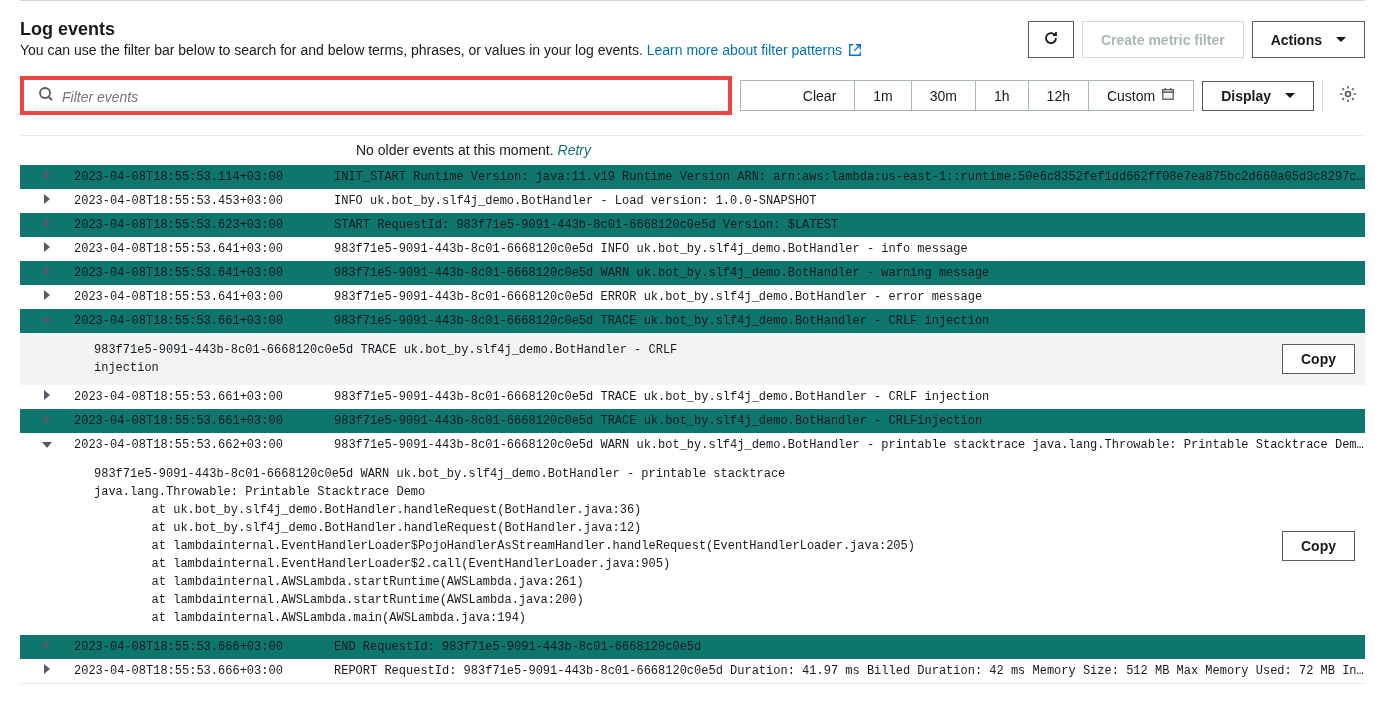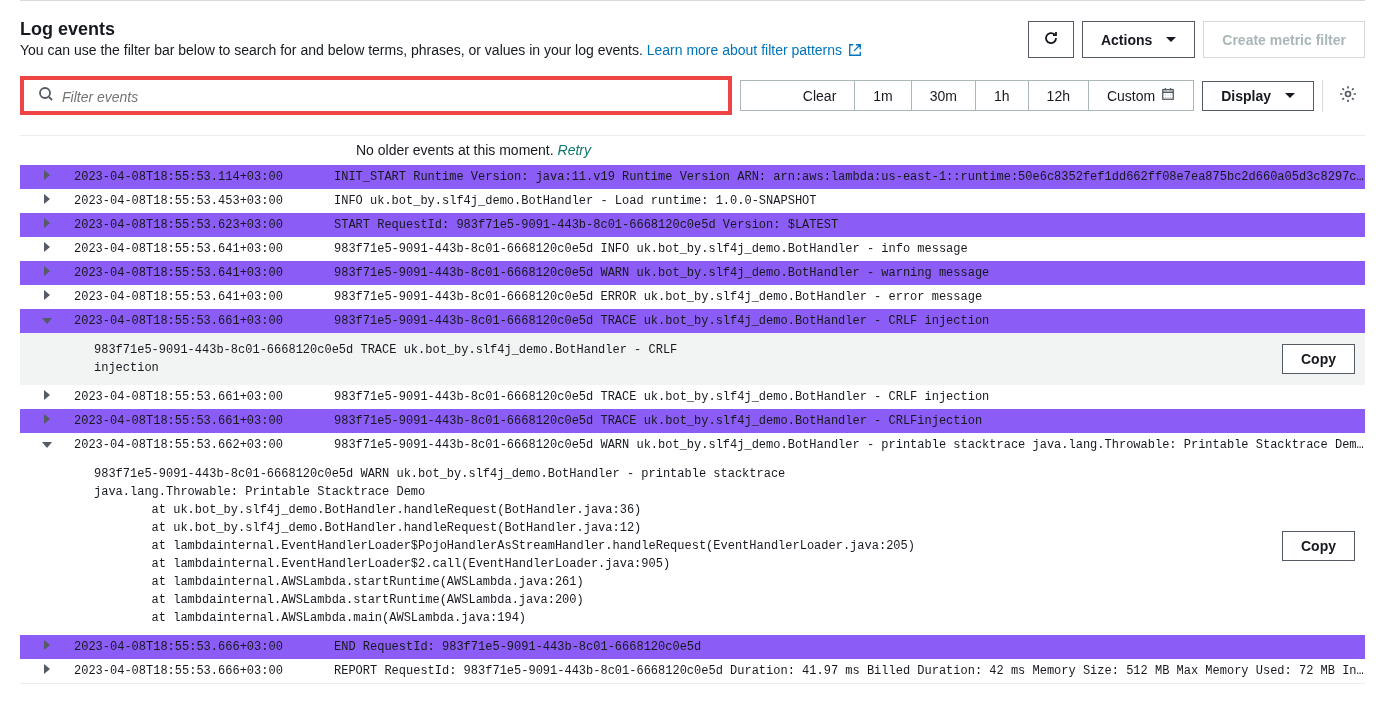--- a/index.html
+++ b/index.html
@@ -24,21 +24,21 @@
 .time-opt:last-child { border-right: none; }
 .settings-icon { padding: 8px; cursor: pointer; }
 .divider-v { width: 1px; background: #d5dbdb; height: 32px; }
 .log-table { margin-top: 20px; border-top: 1px solid #eaeded; border-bottom: 1px solid #eaeded; }
 .log-header { display: flex; align-items: center; padding: 10px 0; border-bottom: 1px solid #eaeded; font-weight: 700; font-size: 14px; color: #545b64; }
 .col-expand { width: 54px; display: flex; justify-content: center; }
 .col-timestamp { width: 260px; padding-left: 0; }
 .col-message { flex: 1; padding-left: 0; overflow: hidden; }
 .log-row { display: flex; align-items: center; padding: 3px 0; font-family: Monaco, Menlo, Consolas, "Courier New", monospace; font-size: 12px; line-height: 18px; }
 .log-row .col-timestamp, .log-row .col-message { font-family: Monaco, Menlo, Consolas, "Courier New", monospace; white-space: nowrap; overflow: hidden; text-overflow: ellipsis; }
-.log-row.odd { background: #8b5cf6; }
+.log-row.odd { background: #0f766e; }
 .expand-tri { cursor: pointer; display: inline-block; }
 .chev-right { display: inline-block; width: 0; height: 0; border-top: 5px solid transparent; border-bottom: 5px solid transparent; border-left: 6px solid #545b64; }
 .chev-down { display: inline-block; width: 0; height: 0; border-left: 5px solid transparent; border-right: 5px solid transparent; border-top: 6px solid #545b64; }
 .status-row { display: flex; padding: 6px 0 6px 336px; font-size: 14px; border-bottom: 1px solid transparent; }
 .status-row a { color: #0f766e; text-decoration: none; font-style: italic; }
 .expanded-content { display: flex; padding: 8px 20px 8px 74px; background: #f2f3f3; font-family: Monaco, Menlo, Consolas, "Courier New", monospace; font-size: 12px; line-height: 18px; position: relative; }
 .expanded-content.even-bg { background: #fff; }
 .expanded-text { flex: 1; white-space: pre-wrap; }
 .copy-btn { position: absolute; right: 10px; top: 50%; transform: translateY(-50%); }
 </style>
@@ -63,26 +63,26 @@
     </p>
   </div>
   <div class="header-buttons">
     <button class="btn btn-icon-only">
       <span>
         <svg width="16" height="16" viewBox="0 0 16 16">
               <path fill="none" stroke="#16191f" stroke-width="1.8" d="M13 8a5 5 0 1 1-1.5-3.5M13 2v3h-3"></path>
             </svg>
       </span>
     </button>
+    <button class="btn btn-disabled">
+      <span>Create metric filter</span>
+    </button>
     <button class="btn">
       <span>Actions</span>
           <span class="caret-down"></span>
-    </button>
-    <button class="btn btn-disabled">
-      <span>Create metric filter</span>
     </button>
   </div>
 </div>
 
 <div class="filter-row">
   <div class="search-box">
     <span>
       <svg width="16" height="16" viewBox="0 0 16 16">
             <circle cx="7" cy="7" r="5" fill="none" stroke="#545b64" stroke-width="1.8"></circle>
             <path stroke="#545b64" stroke-width="1.8" d="M11 11l3 3"></path>
@@ -139,21 +139,21 @@
             <span class="expand-tri"><span class="chev-right"></span></span>
           </div>
     <div class="col-timestamp">2023-04-08T18:55:53.114+03:00</div>
     <div class="col-message">INIT_START Runtime Version: java:11.v19 Runtime Version ARN: arn:aws:lambda:us-east-1::runtime:50e6c8352fef1dd662ff08e7ea875bc2d660a05d3c8297c4…</div>
   </div>
         <div class="log-row ">
     <div class="col-expand">
             <span class="expand-tri"><span class="chev-right"></span></span>
           </div>
     <div class="col-timestamp">2023-04-08T18:55:53.453+03:00</div>
-    <div class="col-message">INFO uk.bot_by.slf4j_demo.BotHandler - Load runtime: 1.0.0-SNAPSHOT</div>
+    <div class="col-message">INFO uk.bot_by.slf4j_demo.BotHandler - Load version: 1.0.0-SNAPSHOT</div>
   </div>
         <div class="log-row odd">
     <div class="col-expand">
             <span class="expand-tri"><span class="chev-right"></span></span>
           </div>
     <div class="col-timestamp">2023-04-08T18:55:53.623+03:00</div>
     <div class="col-message">START RequestId: 983f71e5-9091-443b-8c01-6668120c0e5d Version: $LATEST</div>
   </div>
         <div class="log-row ">
     <div class="col-expand">

